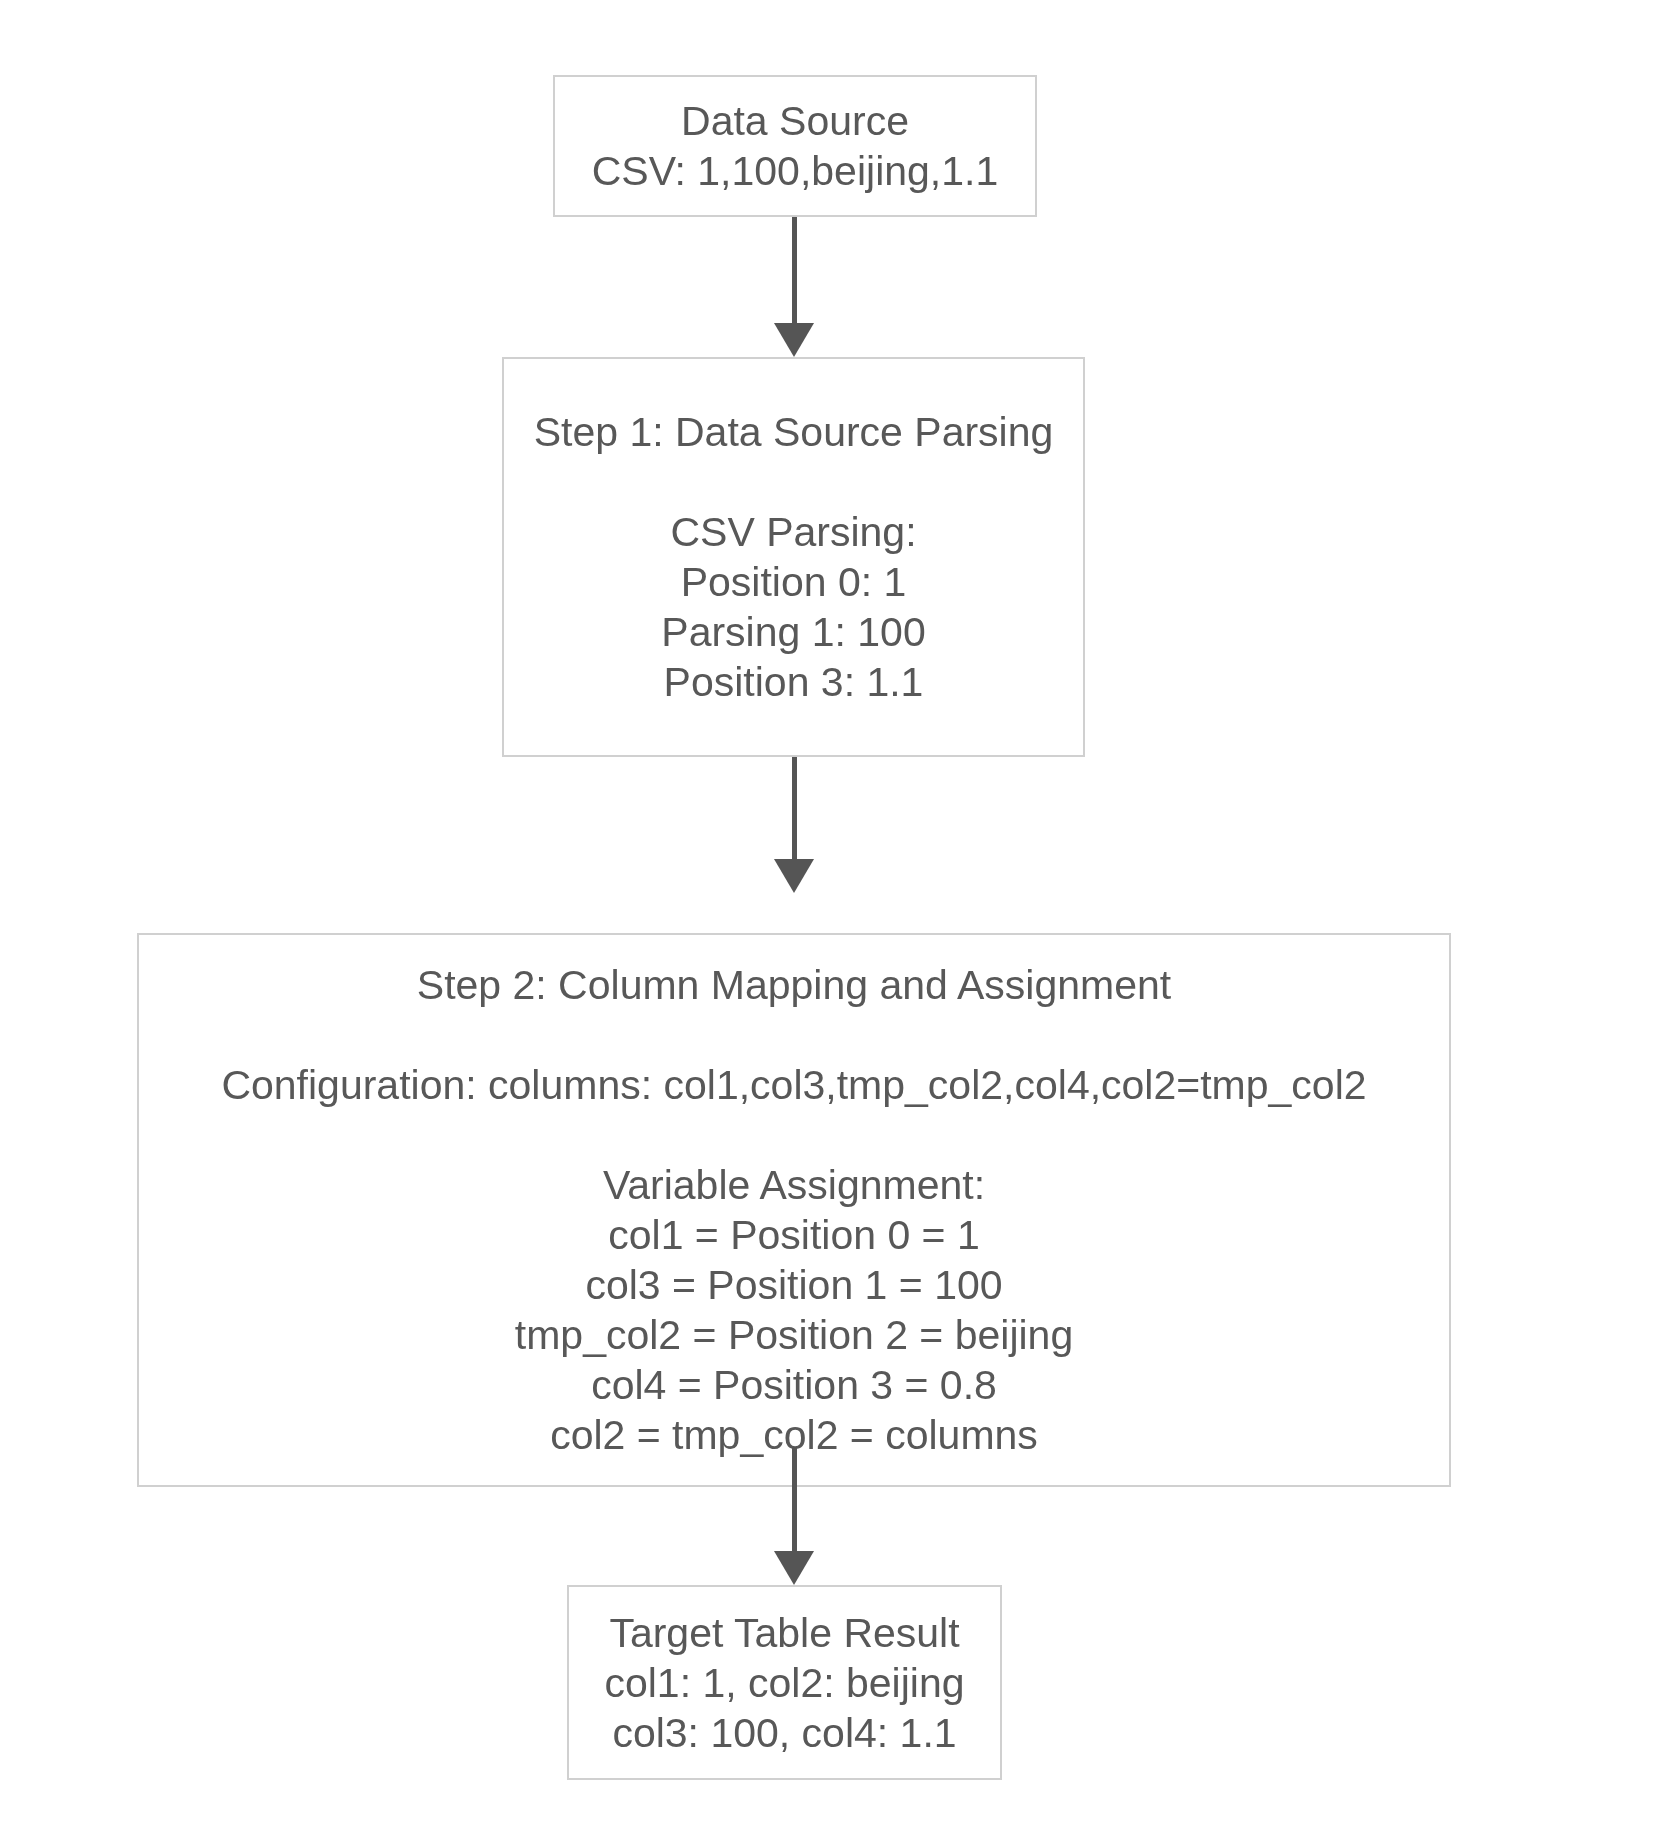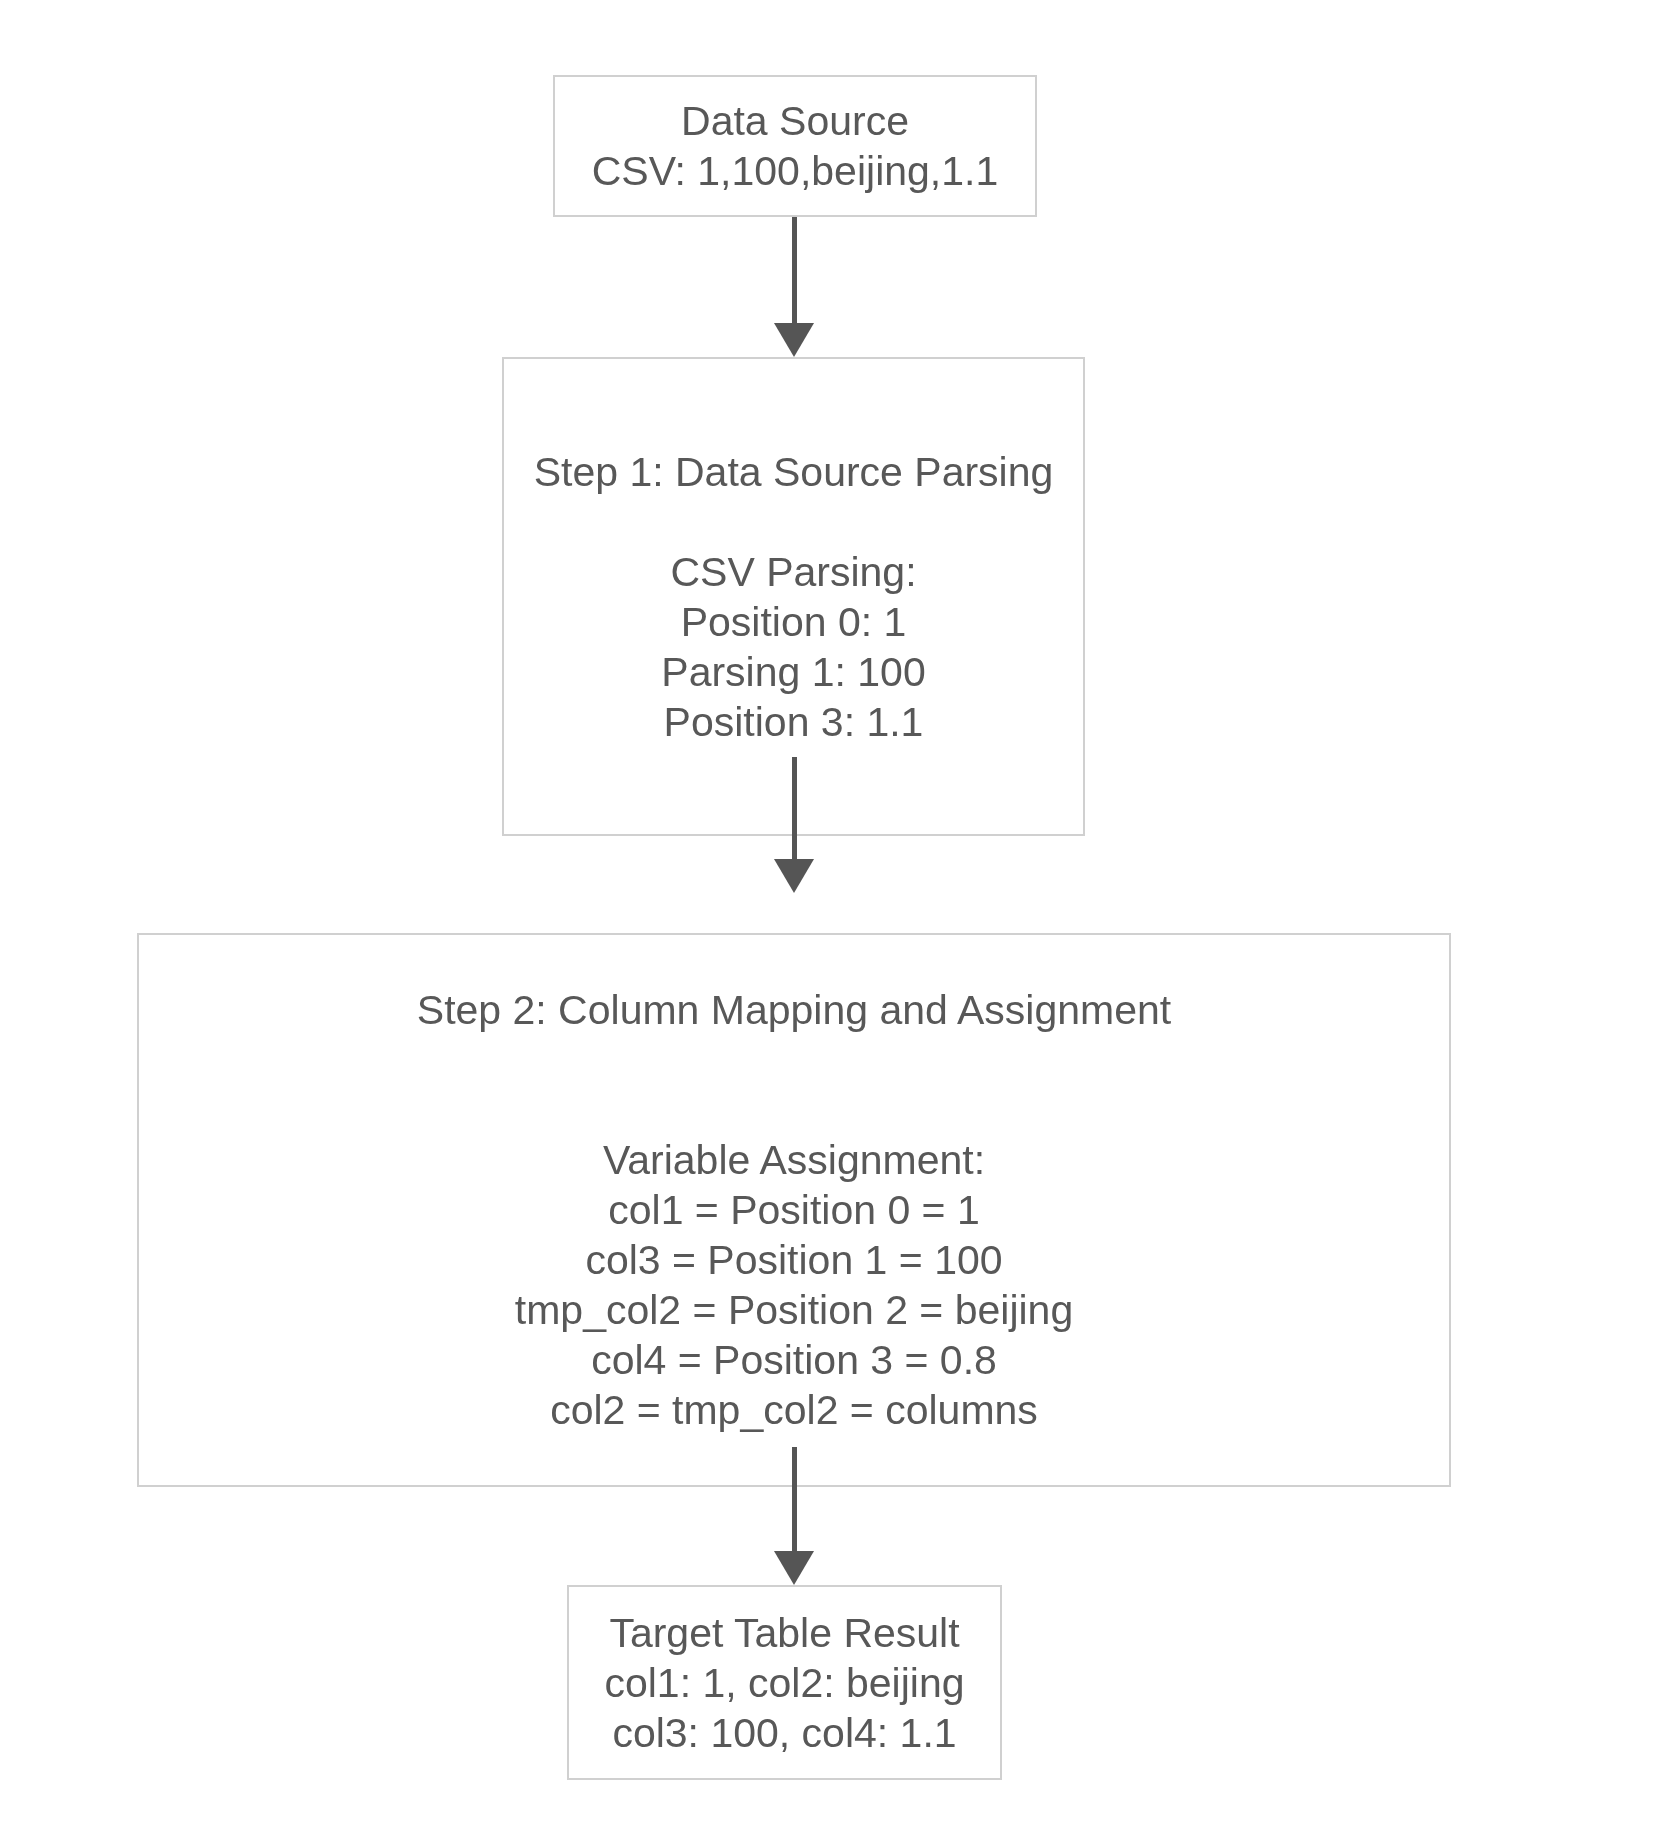--- a/index.html
+++ b/index.html
@@ -61,37 +61,38 @@
   <div class="node" style="left:553px; top:75px; width:484px; height:142px;">
     <div class="line">Data Source</div>
     <div class="line">CSV: 1,100,beijing,1.1</div>
   </div>
 
   <div class="arrow" style="left:774px; top:217px; height:140px;">
     <div class="arrow-shaft"></div>
     <div class="arrow-head"></div>
   </div>
 
-  <div class="node" style="left:502px; top:357px; width:583px; height:479px;">
+  <div class="node" style="left:502px; top:357px; width:583px; height:400px;">
     <div class="line">Step 1: Data Source Parsing</div>
     <div class="line"></div>
     <div class="line">CSV Parsing:</div>
     <div class="line">Position 0: 1</div>
     <div class="line">Parsing 1: 100</div>
     <div class="line">Position 3: 1.1</div>
   </div>
 
   <div class="arrow" style="left:774px; top:757px; height:136px;">
     <div class="arrow-shaft"></div>
     <div class="arrow-head"></div>
   </div>
 
   <div class="node" style="left:137px; top:893px; width:1314px; height:554px;margin-top:40px;">
     <div class="line">Step 2: Column Mapping and Assignment</div>
     <div class="line"></div>
+    <div class="line">Configuration: columns: col1,col3,tmp_col2,col4,col2=tmp_col2</div>
     <div class="line"></div>
     <div class="line">Variable Assignment:</div>
     <div class="line">col1 = Position 0 = 1</div>
     <div class="line">col3 = Position 1 = 100</div>
     <div class="line">tmp_col2 = Position 2 = beijing</div>
     <div class="line">col4 = Position 3 = 0.8</div>
     <div class="line">col2 = tmp_col2 = columns</div>
   </div>
 
   <div class="arrow" style="left:774px; top:1447px; height:138px;">

